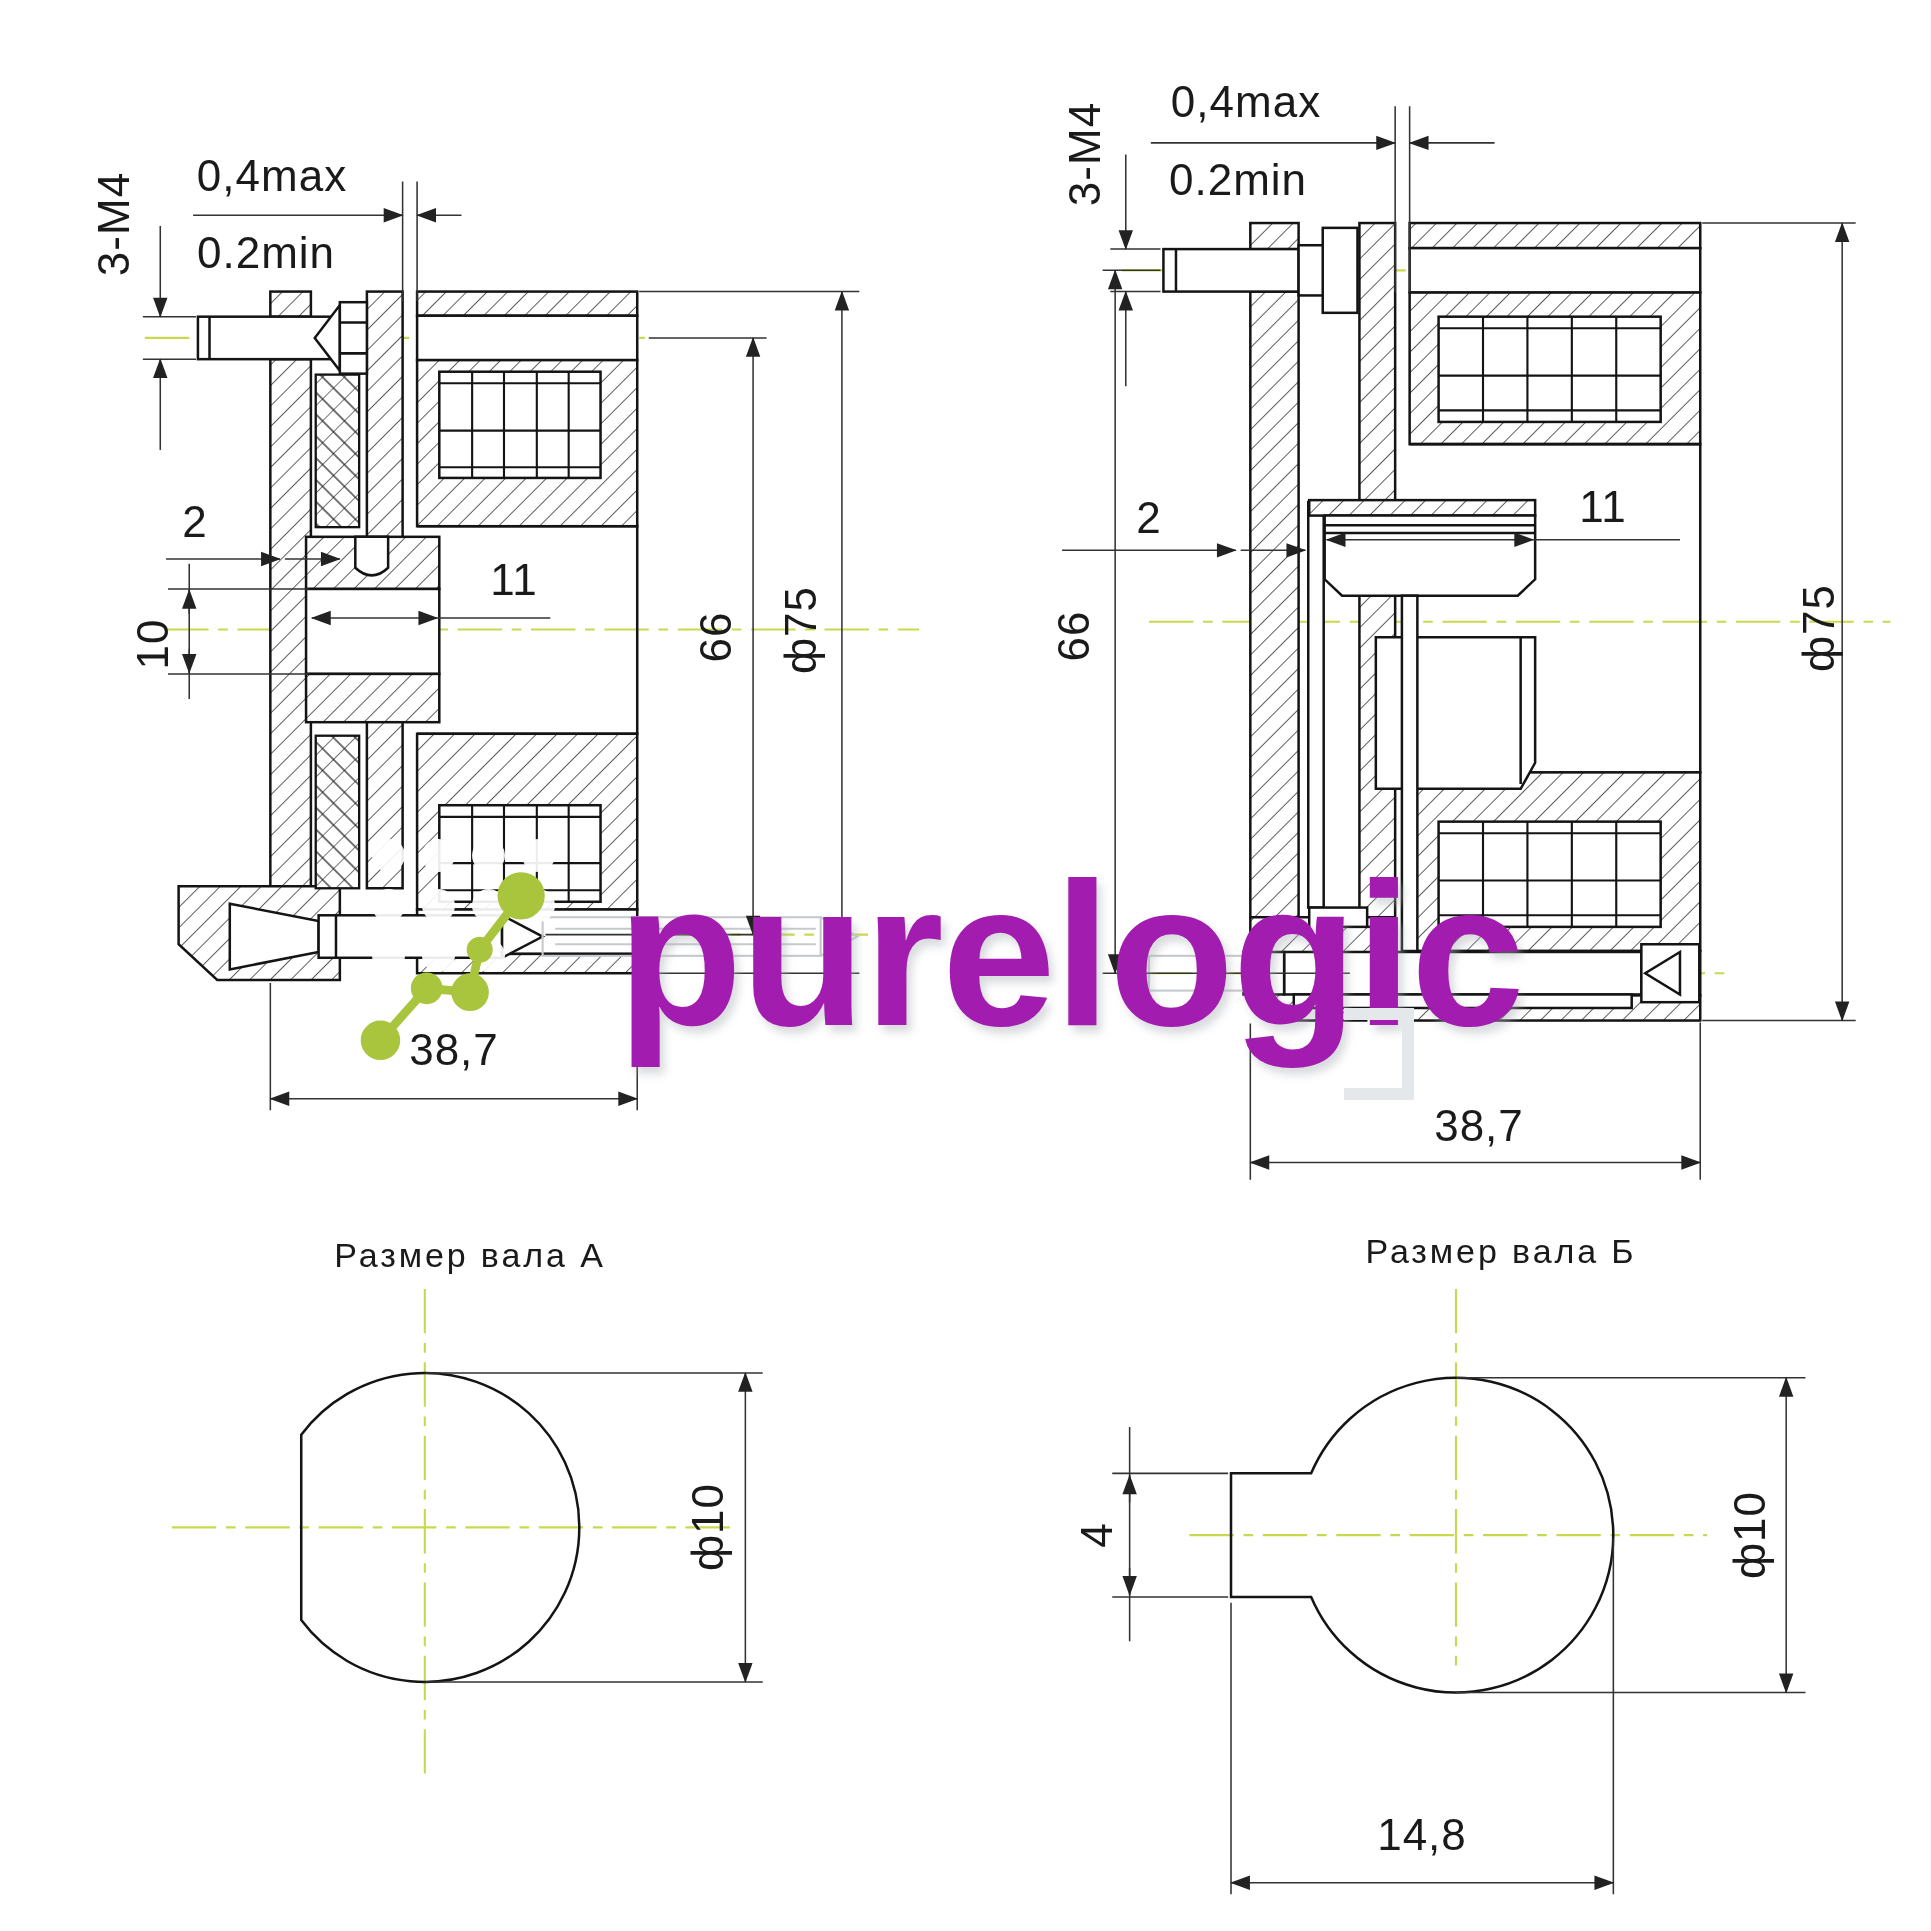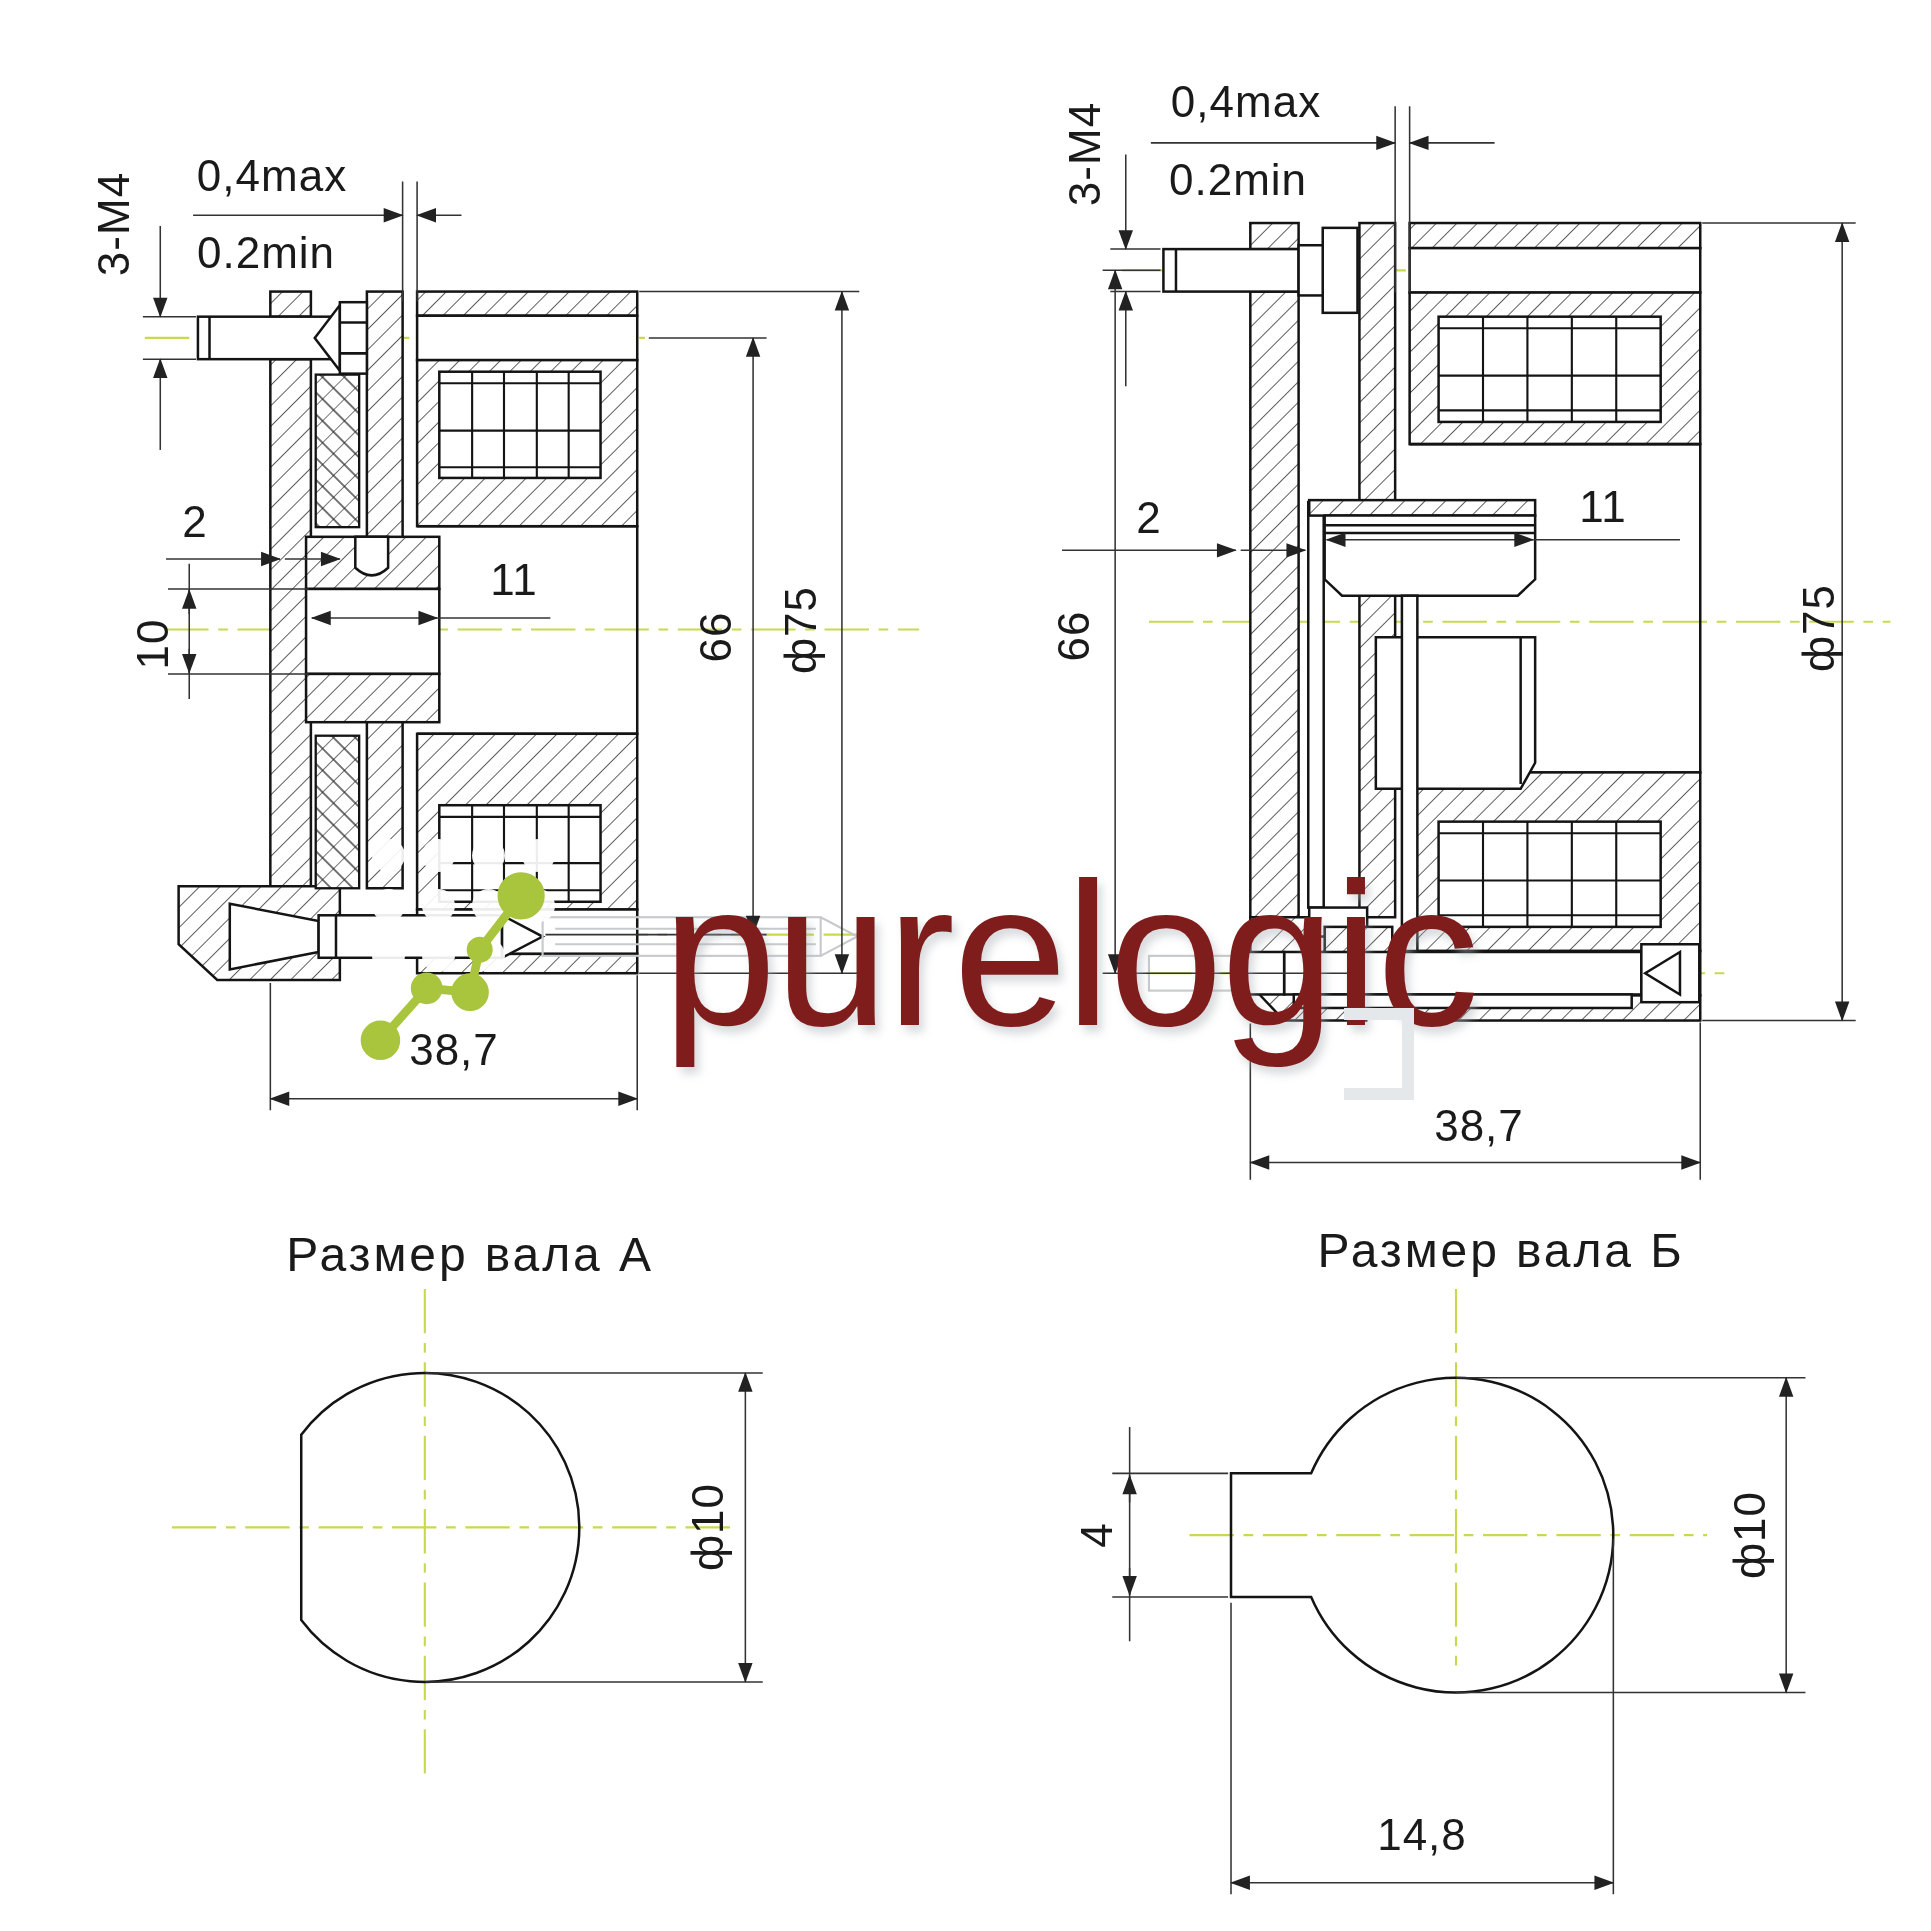--- a/index.html
+++ b/index.html
@@ -12,24 +12,24 @@
   .geow{stroke:#141414;stroke-width:2.6;fill:#ffffff;}
   .hat{fill:url(#h);stroke:#141414;stroke-width:2.6;}
   .xhat{fill:url(#x);stroke:#141414;stroke-width:2.4;}
   .grid{stroke:#141414;stroke-width:2.2;fill:none;}
   .dim{stroke:#333333;stroke-width:1.6;fill:none;}
   .ghost{stroke:#c6cacc;stroke-width:2.2;fill:none;}
   
   .lbl{position:absolute;transform:translate(-50%,-50%);font-size:44px;line-height:1;
        white-space:nowrap;letter-spacing:1px;}
   .rot{transform:translate(-50%,-50%) rotate(-90deg);}
-  .title{font-size:48px;letter-spacing:2.9px;}
+  .title{font-size:34px;letter-spacing:2.9px;}
   
-  .wm-brand{position:absolute;transform:translate(-50%,-50%);font-size:205px;font-weight:normal;
-            letter-spacing:-1.9px;color:#7f1d1d;text-shadow:4.8px 6.8px 8.7px rgba(170,176,182,.45);}
+  .wm-brand{position:absolute;transform:translate(-50%,-50%);font-size:205px;font-weight:bold;
+            letter-spacing:-1.9px;color:#a21caf;text-shadow:4.8px 6.8px 8.7px rgba(170,176,182,.45);}
   .wm-tag{position:absolute;transform:translate(-50%,-50%);font-size:44px;font-weight:bold;
           letter-spacing:12.6px;color:#ffffff;text-shadow:2.9px 3.9px 4.8px #d3d8db;}
   .wm-mark{position:absolute;width:58px;height:68px;border:12.6px solid #e5e8ea;border-left:none;}
   .dot{position:absolute;width:33px;height:33px;border-radius:50%;background:rgba(255,255,255,.92);}
   .logo{position:absolute;}
 </style>
 </head>
 <body>
 
 <div class="canvas">

